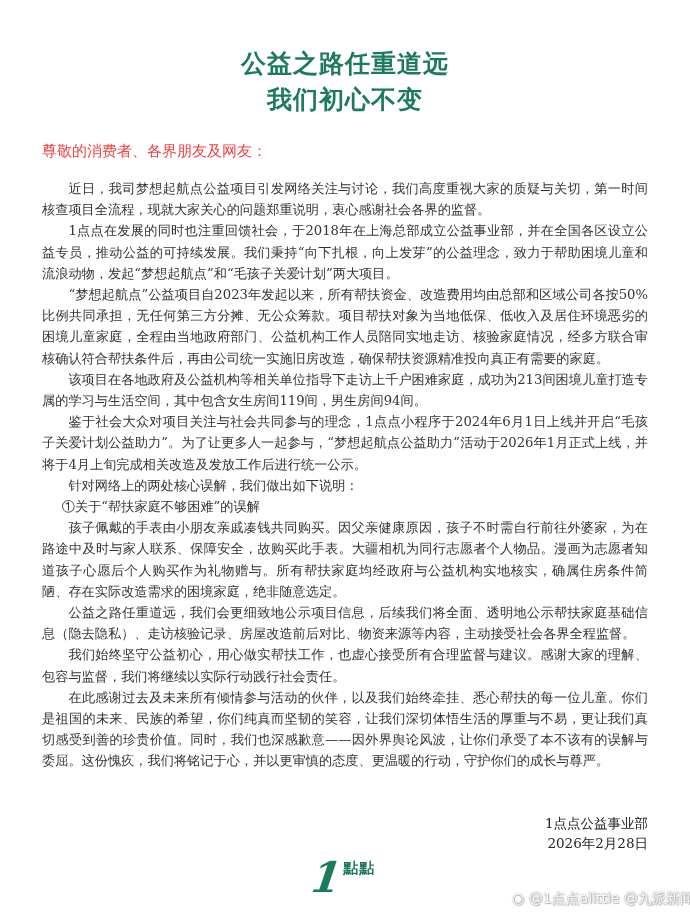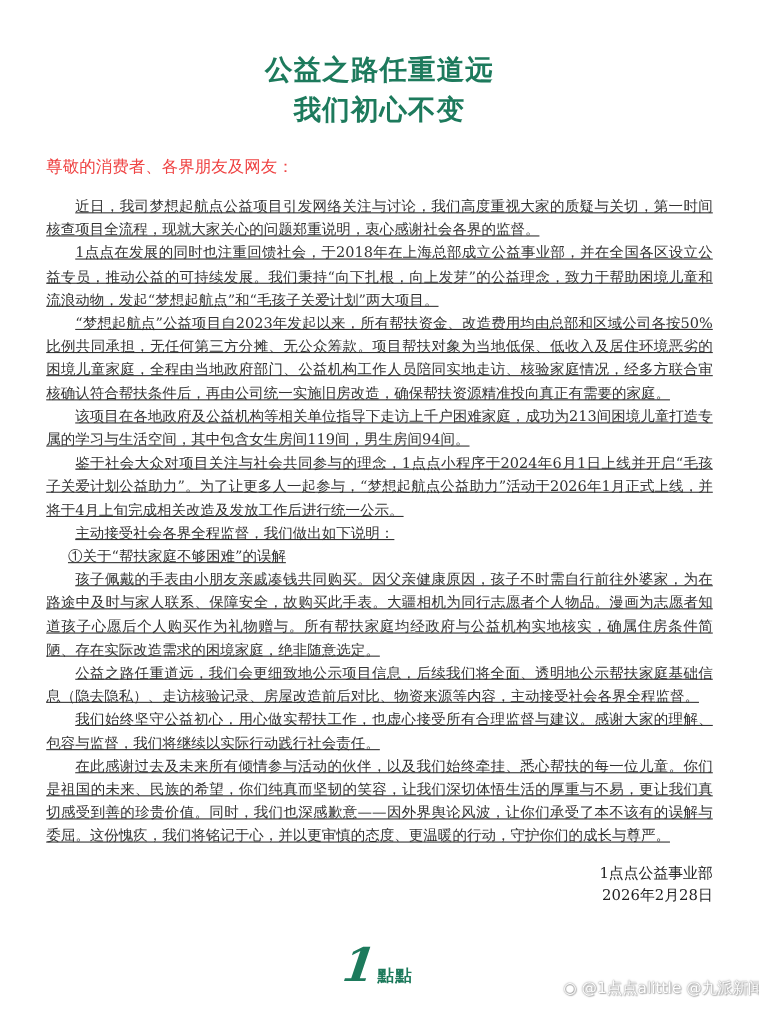--- a/index.html
+++ b/index.html
@@ -1,44 +1,44 @@
 <!DOCTYPE html>
 <html><head>
 <meta charset="utf-8">
 <style>
   html, body { margin: 0; padding: 0; background: #ffffff; }
   body { width: 690px; height: 920px; position: relative; overflow: hidden; font-family: "DejaVu Serif", "Liberation Serif", serif; color: #2a2a2a; }
   .title { position: absolute; left: 0; width: 690px; top: 46px; text-align: center; color: #1d7a5c; font-family: "DejaVu Sans", "Liberation Sans", sans-serif; font-weight: bold; font-size: 25px; line-height: 36px; letter-spacing: 1px; }
   .greeting { position: absolute; left: 42px; top: 140px; font-size: 15px; line-height: 22px; color: #ef4444; }
   .body { position: absolute; left: 42px; top: 178px; width: 606px; font-size: 13.2px; line-height: 21.2px; color: #333; text-align: justify; }
-  .body p { margin: 0; text-indent: 2em; text-decoration: underline; }
+  .body p { margin: 0; text-indent: 2em; }
   .body p.sub { text-indent: 1.5em; }
-  .signature { position: absolute; right: 42px; top: 784px; text-align: right; font-size: 13.5px; line-height: 20px; color: #222; }
+  .signature { position: absolute; right: 42px; top: 813px; text-align: right; font-size: 13.5px; line-height: 20px; color: #222; }
   .logo { position: absolute; left: 312px; top: 858px; display: flex; align-items: flex-end; }
   .logo-one { font-family: "DejaVu Serif", serif; font-style: italic; font-weight: bold; font-size: 42px; line-height: 40px; color: #1d7a5c; transform: skewX(-8deg); }
-  .logo-text { font-family: "DejaVu Sans", sans-serif; font-size: 15px; font-weight: bold; color: #1d7a5c; margin-left: 2px; margin-bottom: 1px; letter-spacing: 1px; }
+  .logo-text { font-family: "DejaVu Sans", sans-serif; font-size: 15px; font-weight: bold; color: #1d7a5c; margin-left: 2px; margin-bottom: 20px; letter-spacing: 1px; }
   .watermark { position: absolute; left: 512px; top: 890px; font-family: "DejaVu Sans", "Liberation Sans", sans-serif; font-size: 14px; color: #ffffff; text-shadow: 0 0 1px #999, 0 0 2px #aaa, 1px 1px 1px #bbb; white-space: nowrap; }
 </style>
 </head>
 <body>
 
 <div class="title">
   <div>公益之路任重道远</div>
   <div>我们初心不变</div>
 </div>
 
 <div class="greeting">尊敬的消费者、各界朋友及网友：</div>
 
 <div class="body">
   <p>近日，我司梦想起航点公益项目引发网络关注与讨论，我们高度重视大家的质疑与关切，第一时间核查项目全流程，现就大家关心的问题郑重说明，衷心感谢社会各界的监督。</p>
   <p>1点点在发展的同时也注重回馈社会，于2018年在上海总部成立公益事业部，并在全国各区设立公益专员，推动公益的可持续发展。我们秉持“向下扎根，向上发芽”的公益理念，致力于帮助困境儿童和流浪动物，发起“梦想起航点”和“毛孩子关爱计划”两大项目。</p>
   <p>“梦想起航点”公益项目自2023年发起以来，所有帮扶资金、改造费用均由总部和区域公司各按50%比例共同承担，无任何第三方分摊、无公众筹款。项目帮扶对象为当地低保、低收入及居住环境恶劣的困境儿童家庭，全程由当地政府部门、公益机构工作人员陪同实地走访、核验家庭情况，经多方联合审核确认符合帮扶条件后，再由公司统一实施旧房改造，确保帮扶资源精准投向真正有需要的家庭。</p>
   <p>该项目在各地政府及公益机构等相关单位指导下走访上千户困难家庭，成功为213间困境儿童打造专属的学习与生活空间，其中包含女生房间119间，男生房间94间。</p>
   <p>鉴于社会大众对项目关注与社会共同参与的理念，1点点小程序于2024年6月1日上线并开启“毛孩子关爱计划公益助力”。为了让更多人一起参与，“梦想起航点公益助力”活动于2026年1月正式上线，并将于4月上旬完成相关改造及发放工作后进行统一公示。</p>
-  <p>主动接受社会各界全程监督，我们做出如下说明：</p>
+  <p>针对网络上的两处核心误解，我们做出如下说明：</p>
   <p class="sub">①关于“帮扶家庭不够困难”的误解</p>
   <p>孩子佩戴的手表由小朋友亲戚凑钱共同购买。因父亲健康原因，孩子不时需自行前往外婆家，为在路途中及时与家人联系、保障安全，故购买此手表。大疆相机为同行志愿者个人物品。漫画为志愿者知道孩子心愿后个人购买作为礼物赠与。所有帮扶家庭均经政府与公益机构实地核实，确属住房条件简陋、存在实际改造需求的困境家庭，绝非随意选定。</p>
   <p>公益之路任重道远，我们会更细致地公示项目信息，后续我们将全面、透明地公示帮扶家庭基础信息（隐去隐私）、走访核验记录、房屋改造前后对比、物资来源等内容，主动接受社会各界全程监督。</p>
   <p>我们始终坚守公益初心，用心做实帮扶工作，也虚心接受所有合理监督与建议。感谢大家的理解、包容与监督，我们将继续以实际行动践行社会责任。</p>
   <p>在此感谢过去及未来所有倾情参与活动的伙伴，以及我们始终牵挂、悉心帮扶的每一位儿童。你们是祖国的未来、民族的希望，你们纯真而坚韧的笑容，让我们深切体悟生活的厚重与不易，更让我们真切感受到善的珍贵价值。同时，我们也深感歉意——因外界舆论风波，让你们承受了本不该有的误解与委屈。这份愧疚，我们将铭记于心，并以更审慎的态度、更温暖的行动，守护你们的成长与尊严。</p>
 </div>
 
 <div class="signature">
   <div>1点点公益事业部</div>
   <div>2026年2月28日</div>

